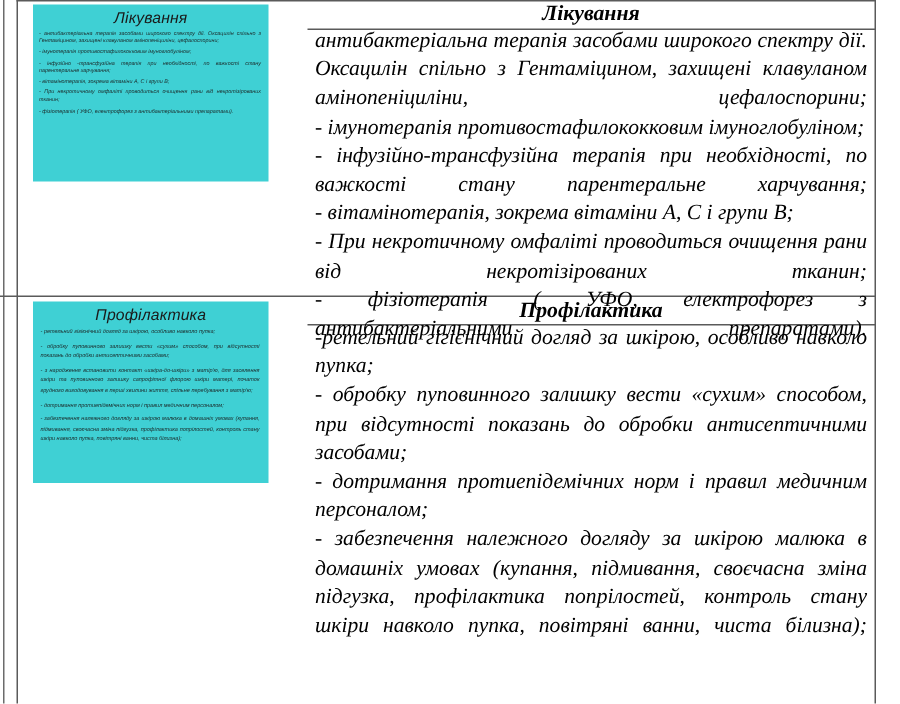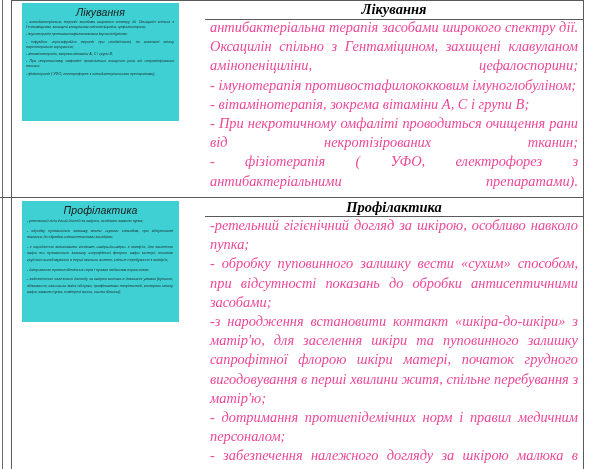--- a/index.html
+++ b/index.html
@@ -153,21 +153,21 @@
     font-weight: bold;
     font-size: 14.5px;
     line-height: 17px;
     color: #000;
   }
   .cell-body {
     font-family: "Liberation Serif", serif;
     font-size: 14.4px;
     line-height: 19.2px;
     text-align: justify;
-    color: #ec4899;
+    color: #000000;
   }
   .cell-body p {
     margin: 0;
     text-align: justify;
     text-align-last: justify;
   }
   .cell-body p.lastnat {
     text-align-last: left;
   }
 </style>
@@ -195,20 +195,21 @@
       <p>- При некротичному омфаліті проводиться очищення рани від некротізірованих тканин;</p>
       <p>- фізіотерапія ( УФО, електрофорез з антибактеріальними препаратами).</p>
     </div>
   </div>
 
   <div class="cell" id="cell-treatment">
     <div class="cell-title">Лікування</div>
     <div class="cell-body">
       <p>антибактеріальна терапія засобами широкого спектру дії. Оксацилін спільно з Гентаміцином, захищені клавуланом амінопеніциліни, цефалоспорини;</p>
       <p class="lastnat">- імунотерапія противостафилококковим імуноглобуліном;</p>
+      <p>- інфузійно-трансфузійна терапія при необхідності, по важкості стану парентеральне харчування;</p>
       <p class="lastnat">- вітамінотерапія, зокрема вітаміни А, С і групи В;</p>
       <p>- При некротичному омфаліті проводиться очищення рани від некротізірованих тканин;</p>
       <p>- фізіотерапія ( УФО, електрофорез з антибактеріальними препаратами).</p>
     </div>
   </div>
 
   <div class="slide" id="slide-prevention">
     <div class="slide-title">Профілактика</div>
     <div class="slide-body">
       <p>- ретельний гігієнічний догляд за шкірою, особливо навколо пупка;</p>
@@ -217,19 +218,18 @@
       <p>- дотримання протиепідемічних норм і правил медичним персоналом;</p>
       <p>- забезпечення належного догляду за шкірою малюка в домашніх умовах (купання, підмивання, своєчасна зміна підгузка, профілактика попрілостей, контроль стану шкіри навколо пупка, повітряні ванни, чиста білизна);</p>
     </div>
   </div>
 
   <div class="cell" id="cell-prevention">
     <div class="cell-title">Профілактика</div>
     <div class="cell-body">
       <p>-ретельний гігієнічний догляд за шкірою, особливо навколо пупка;</p>
       <p>- обробку пуповинного залишку вести «сухим» способом, при відсутності показань до обробки антисептичними засобами;</p>
-      <p>-з народження встановити контакт «шкіра-до-шкіри» з матір'ю, для заселення шкіри та пуповинного залишку сапрофітної флорою шкіри матері, початок грудного вигодовування в перші хвилини житя, спільне перебування з матір'ю;</p>
       <p>- дотримання протиепідемічних норм і правил медичним персоналом;</p>
       <p>- забезпечення належного догляду за шкірою малюка в домашніх умовах (купання, підмивання, своєчасна зміна підгузка, профілактика попрілостей, контроль стану шкіри навколо пупка, повітряні ванни, чиста білизна);</p>
     </div>
   </div>
 
 </div>
 
 </body></html>

